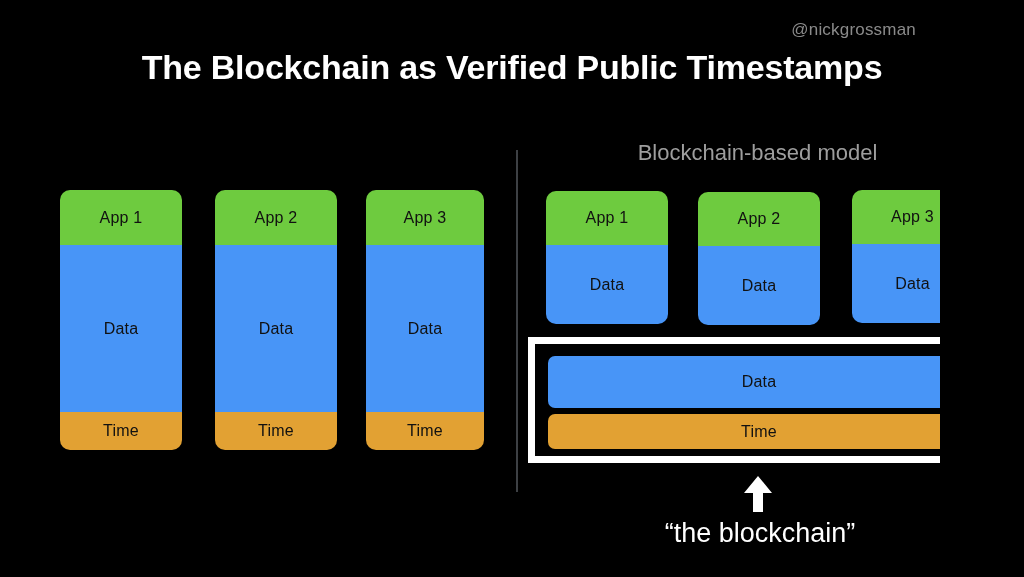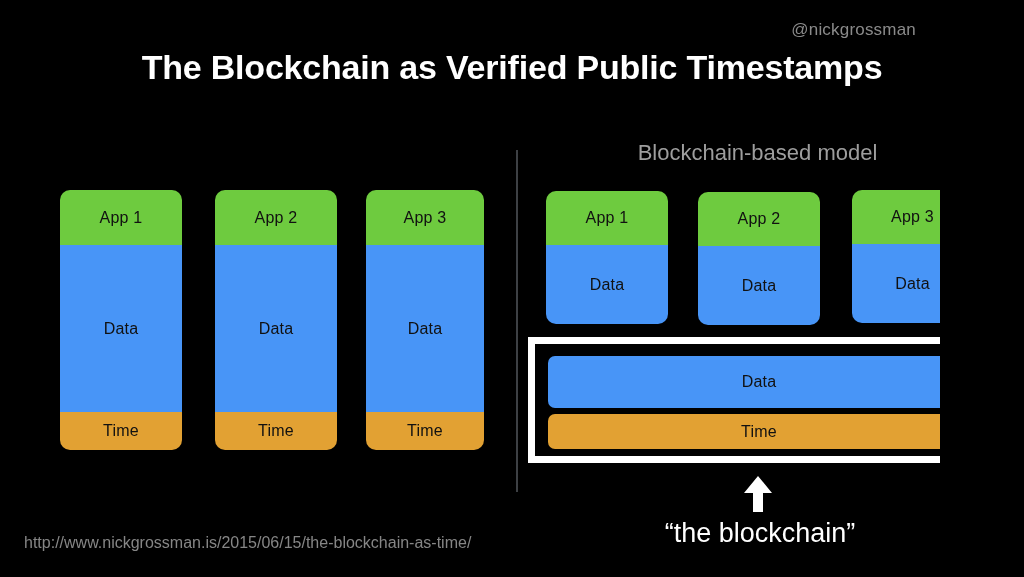--- a/index.html
+++ b/index.html
@@ -207,15 +207,14 @@
     <div class="chain-bar" id="chain-data">Data</div>
     <div class="chain-bar" id="chain-time">Time</div>
   </div>
 
   <svg id="chain-arrow" viewBox="0 0 32 36">
     <polygon points="16,0 30,17 21,17 21,36 11,36 11,17 2,17" fill="#ffffff"></polygon>
   </svg>
 
   <div id="chain-caption">“the blockchain”</div>
 
-  <div id="source-url">http://www.nickgrossman.is/2015/06/15/the-blockchain-as-time/</div>
 
 </div>
 
 </body></html>

